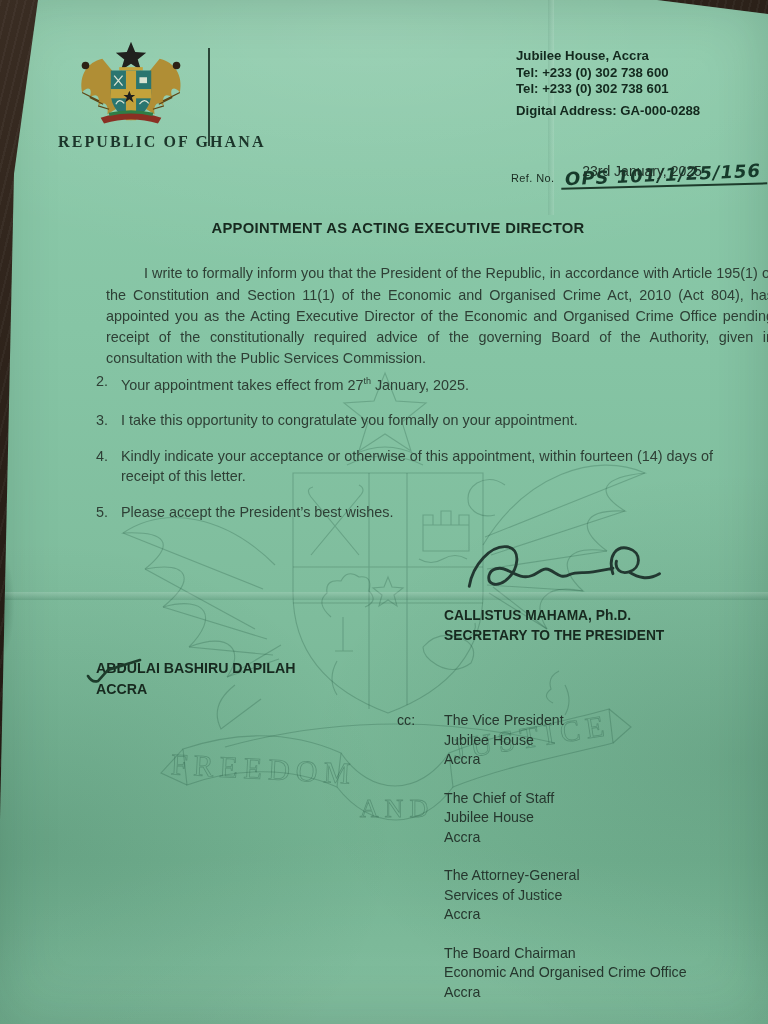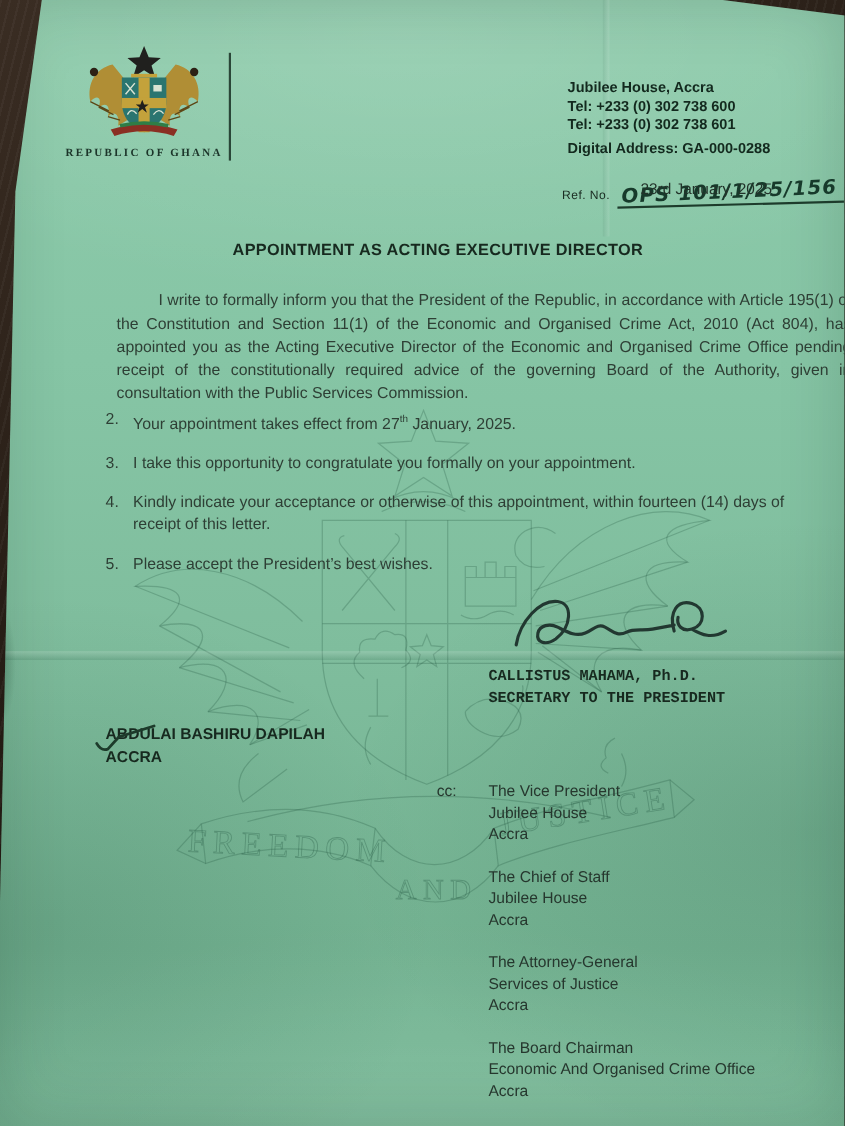--- a/index.html
+++ b/index.html
@@ -34,32 +34,32 @@
     position:absolute;left:548px;top:0;width:6px;height:215px;
     background:linear-gradient(to right, rgba(10,55,38,.08), rgba(255,255,255,.12));
   }
   .edge-curl{
     position:absolute;left:0;top:545px;width:16px;height:120px;
     background:radial-gradient(120% 60% at 0% 50%, rgba(8,40,28,.28), rgba(0,0,0,0) 75%);
   }
   
   .coa{position:absolute;left:58px;top:40px;width:146px;text-align:center;}
   .republic{
-    font-family:"Liberation Serif",serif;font-size:10px;font-weight:700;
+    font-family:"Liberation Serif",serif;font-size:16px;font-weight:700;
     letter-spacing:2.1px;color:#1c352a;margin-top:1px;white-space:nowrap;
   }
   .divider{position:absolute;left:208px;top:48px;width:2px;height:98px;background:#1e372b;opacity:.9;}
   .office{
     position:absolute;left:224px;top:57px;
     font-family:"Liberation Serif",serif;font-size:27px;font-weight:700;
     letter-spacing:1.8px;line-height:31px;color:#1d382c;
   }
   .contact{
     position:absolute;left:516px;top:48px;font-size:13.2px;font-weight:700;
-    line-height:16.5px;color:#13291e;white-space:nowrap;margin-top:24px;
+    line-height:16.5px;color:#13291e;white-space:nowrap;
   }
   .contact .digital{margin-top:5px;}
   .refrow{position:absolute;left:511px;top:138px;display:flex;align-items:flex-end;white-space:nowrap;margin-top:26px;}
   .ref-label{font-size:11px;color:#1a2c22;letter-spacing:.4px;padding-bottom:3px;}
   .ref-line{
     display:inline-block;border-bottom:2px solid #1d3b2b;margin-left:6px;
     padding:0 6px 0 4px;min-width:138px;transform:rotate(-1.5deg);
   }
   .ref-value{
     display:inline-block;font-family:"DejaVu Sans",sans-serif;font-style:italic;
@@ -78,21 +78,21 @@
     font-size:14.4px;line-height:21.2px;text-align:justify;text-indent:38px;
     color:#2e3f35;
     margin-left:45px;
   }
   .items{position:absolute;left:96px;top:371px;width:642px;font-size:14.4px;line-height:20.5px;}
   .item{display:flex;margin-bottom:15px;}
   .item .num{width:25px;flex:none;}
   .item .txt{flex:1;}
   sup{font-size:9px;}
   
-  .sig{position:absolute;left:444px;top:536px;width:280px;font-family:Liberation Mono, monospace;}
+  .sig{position:absolute;left:444px;top:536px;width:280px;}
   .sig svg{display:block;margin-left:12px;}
   .sig-name,.sig-role{font-size:13.8px;font-weight:700;color:#17291f;line-height:19.5px;white-space:nowrap;}
   
   .recipient{position:absolute;left:96px;top:658px;font-size:14.2px;font-weight:700;
     color:#17291f;line-height:20.5px;}
   .tick{position:absolute;left:-12px;top:-6px;}
   
   .cc{position:absolute;left:397px;top:711px;display:flex;font-size:14.2px;
     line-height:19.5px;color:#26372e;}
   .cc-label{width:47px;flex:none;}

